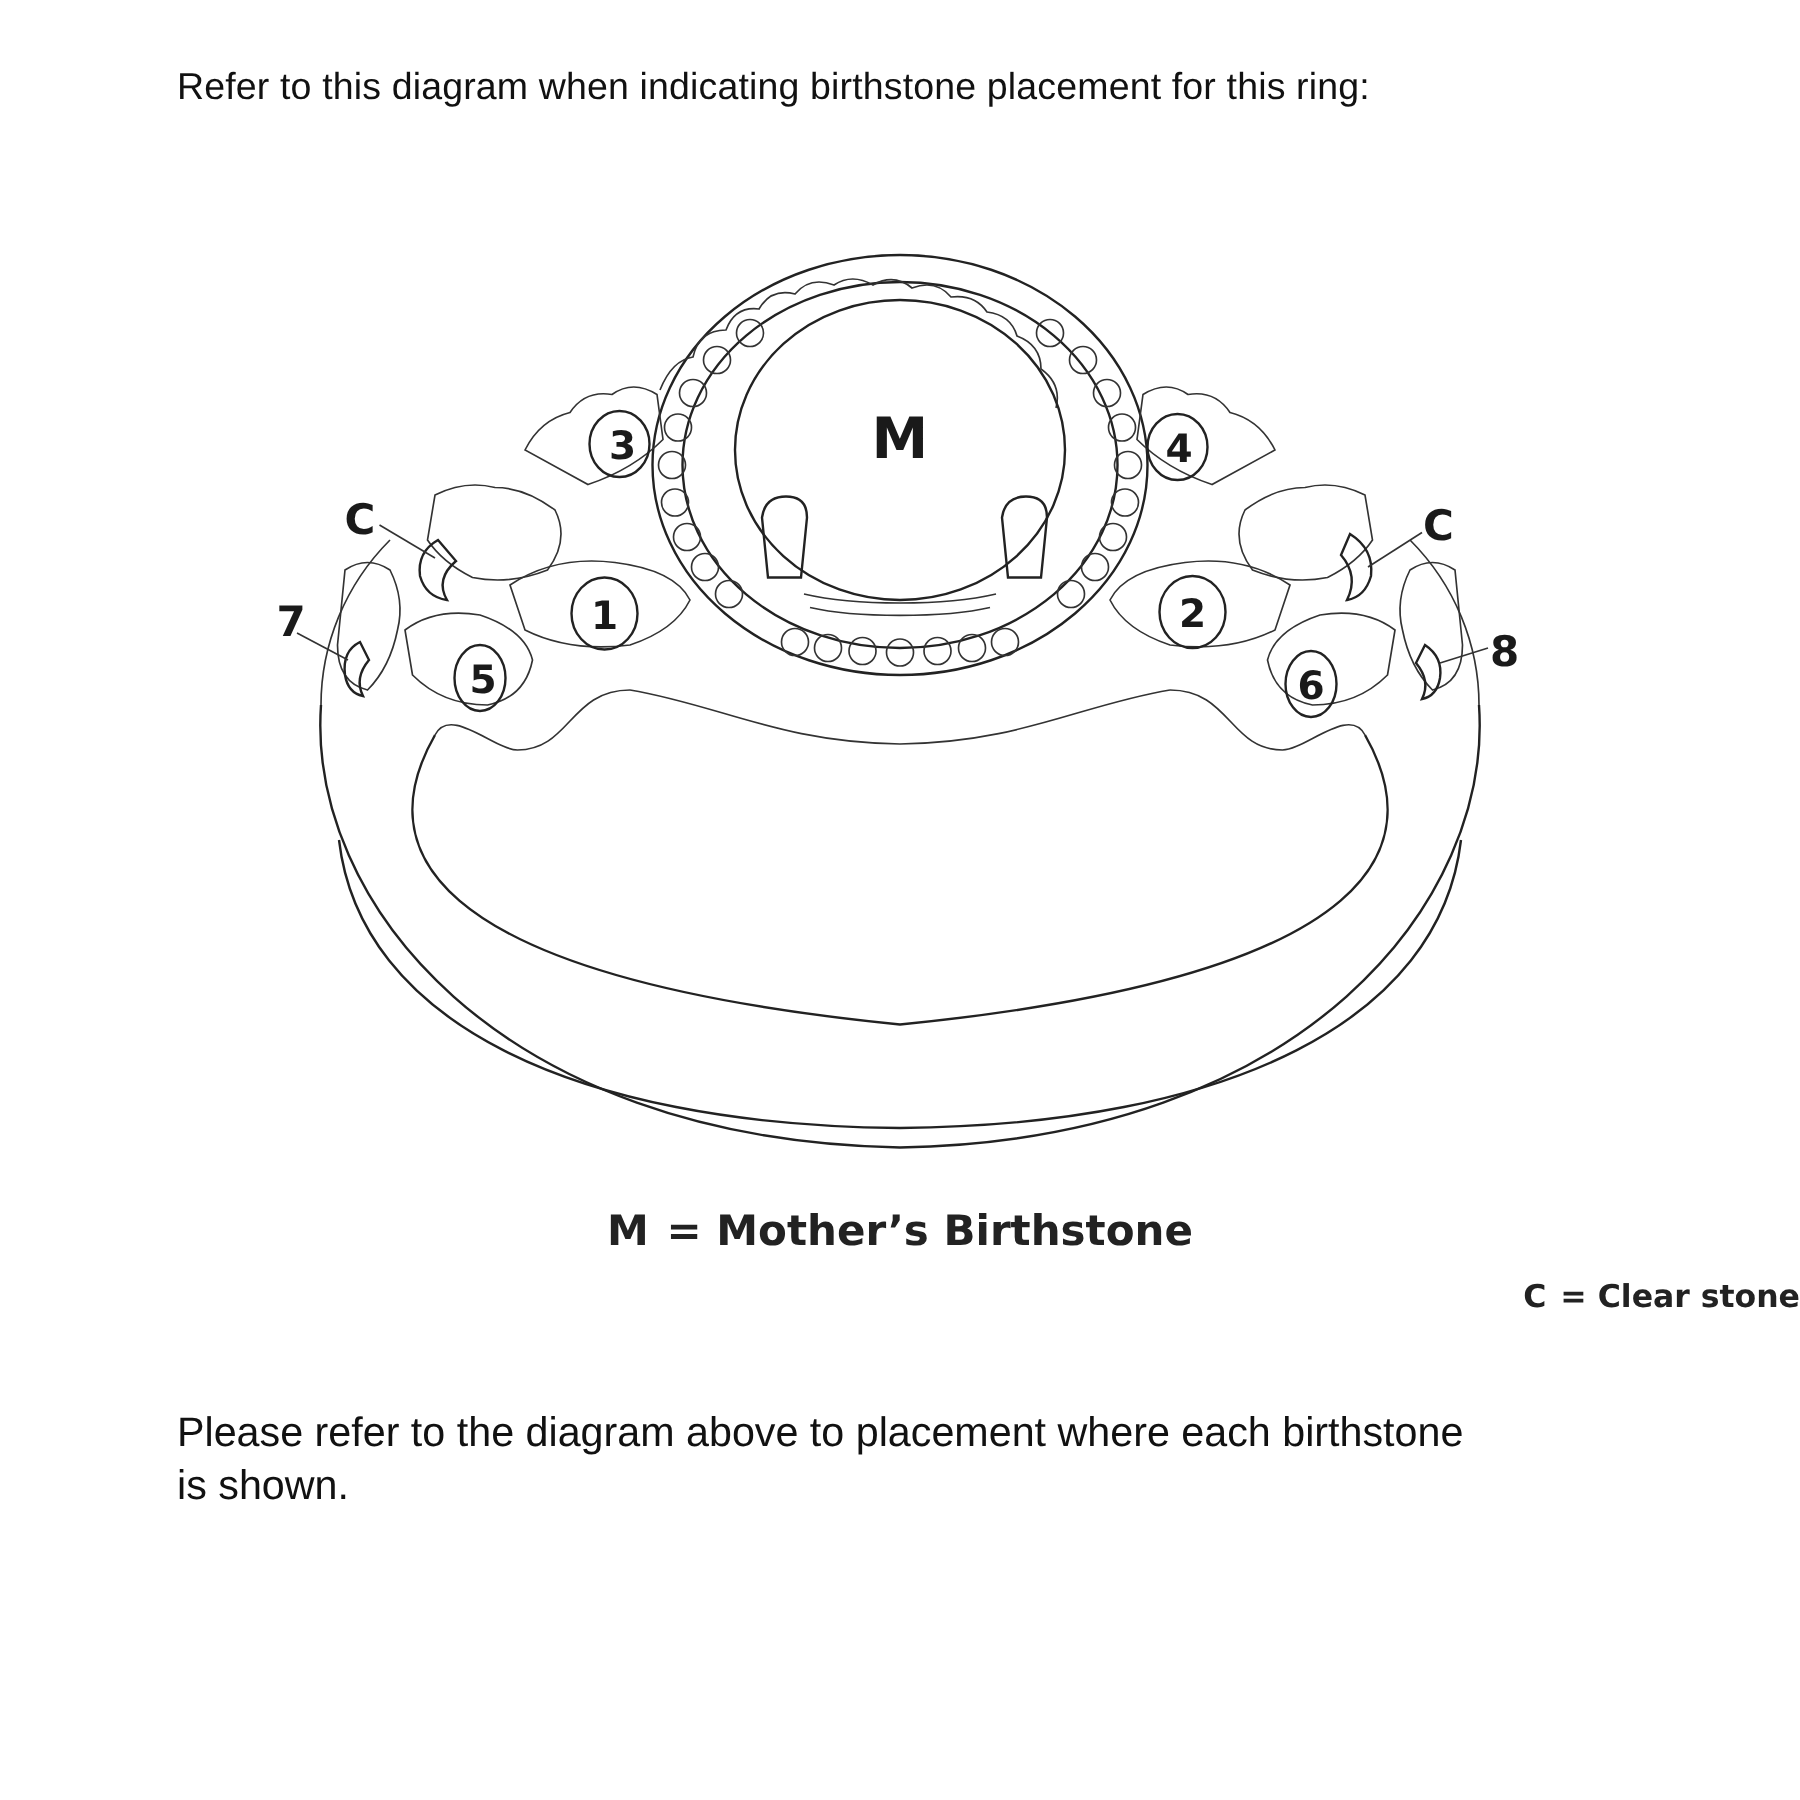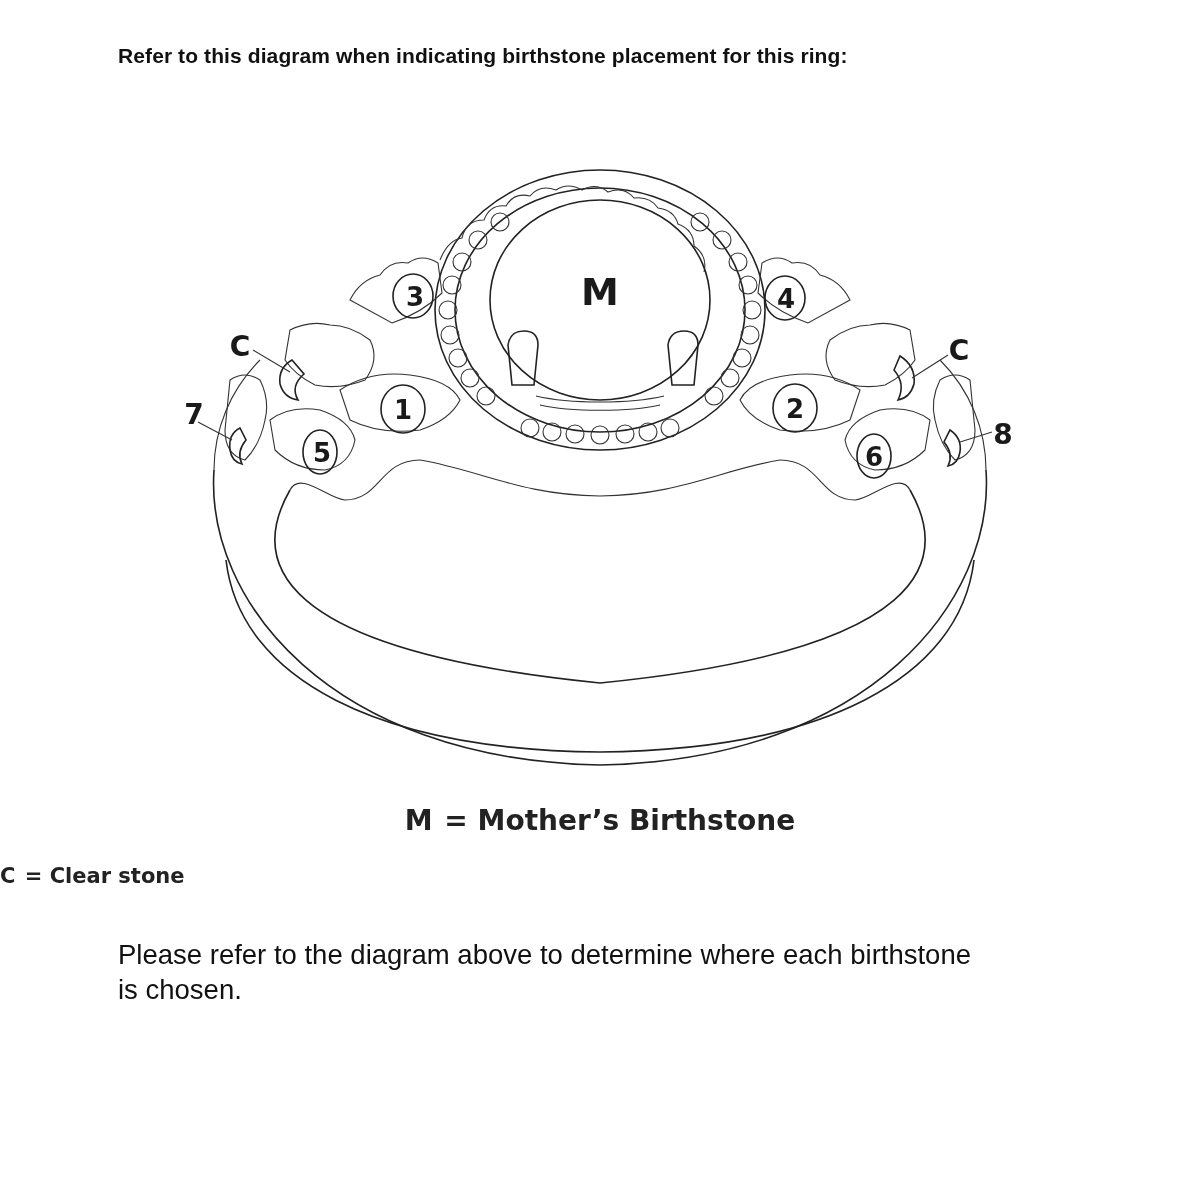--- a/index.html
+++ b/index.html
@@ -1,22 +1,22 @@
 <!DOCTYPE html>
 <html><head>
   <meta charset="utf-8">
   <style>
     html, body { margin: 0; padding: 0; background: #ffffff; }
     body { width: 1200px; height: 1200px; position: relative; overflow: hidden; font-family: "Liberation Sans", sans-serif; color: #111; }
-    .heading { position: absolute; left: 118px; top: 44px; font-size: 21px; font-weight: bold; letter-spacing: 0.1px; color: #111; white-space: nowrap; }
+    .heading { position: absolute; left: 118px; top: 44px; font-size: 25px; font-weight: normal; letter-spacing: 0.1px; color: #111; white-space: nowrap; }
     .diagram { position: absolute; left: 0; top: 0; width: 1200px; height: 800px; }
     .diagram svg { width: 1200px; height: 800px; display: block; }
     .lbl { font-family: "DejaVu Sans", sans-serif; fill: #1a1a1a; font-weight: bold; }
     .legend-m { position: absolute; left: 0; width: 1200px; top: 804px; text-align: center; font-family: "DejaVu Sans", sans-serif; font-size: 28px; font-weight: bold; color: #222; }
-    .legend-c { position: absolute; left: 0; width: 1200px; top: 852px; text-align: left; font-family: "DejaVu Sans", sans-serif; font-size: 21px; font-weight: bold; color: #222; margin-top: 12px; }
+    .legend-c { position: absolute; left: 0; width: 1200px; top: 852px; text-align: right; font-family: "DejaVu Sans", sans-serif; font-size: 21px; font-weight: bold; color: #222; }
     .legend-m .k, .legend-c .k { margin-right: 2px; }
     .note { position: absolute; left: 118px; top: 938px; width: 1000px; font-size: 27.5px; line-height: 34.5px; color: #111; }
     .note div { white-space: nowrap; }
     .ln { fill: none; stroke: #222; stroke-width: 1.6; }
     .ln-thin { fill: none; stroke: #333; stroke-width: 1.1; }
   </style>
 </head>
 <body>
 
 <div class="heading">Refer to this diagram when indicating birthstone placement for this ring:</div>
@@ -149,15 +149,15 @@
   <span>=</span>
   <span>Mother’s Birthstone</span>
 </div>
 <div class="legend-c">
   <span class="k">C</span>
   <span>=</span>
   <span>Clear stone</span>
 </div>
 
 <div class="note">
-  <div>Please refer to the diagram above to determine where each birthstone</div>
-  <div>is chosen.</div>
+  <div>Please refer to the diagram above to placement where each birthstone</div>
+  <div>is shown.</div>
 </div>
 
 </body></html>

